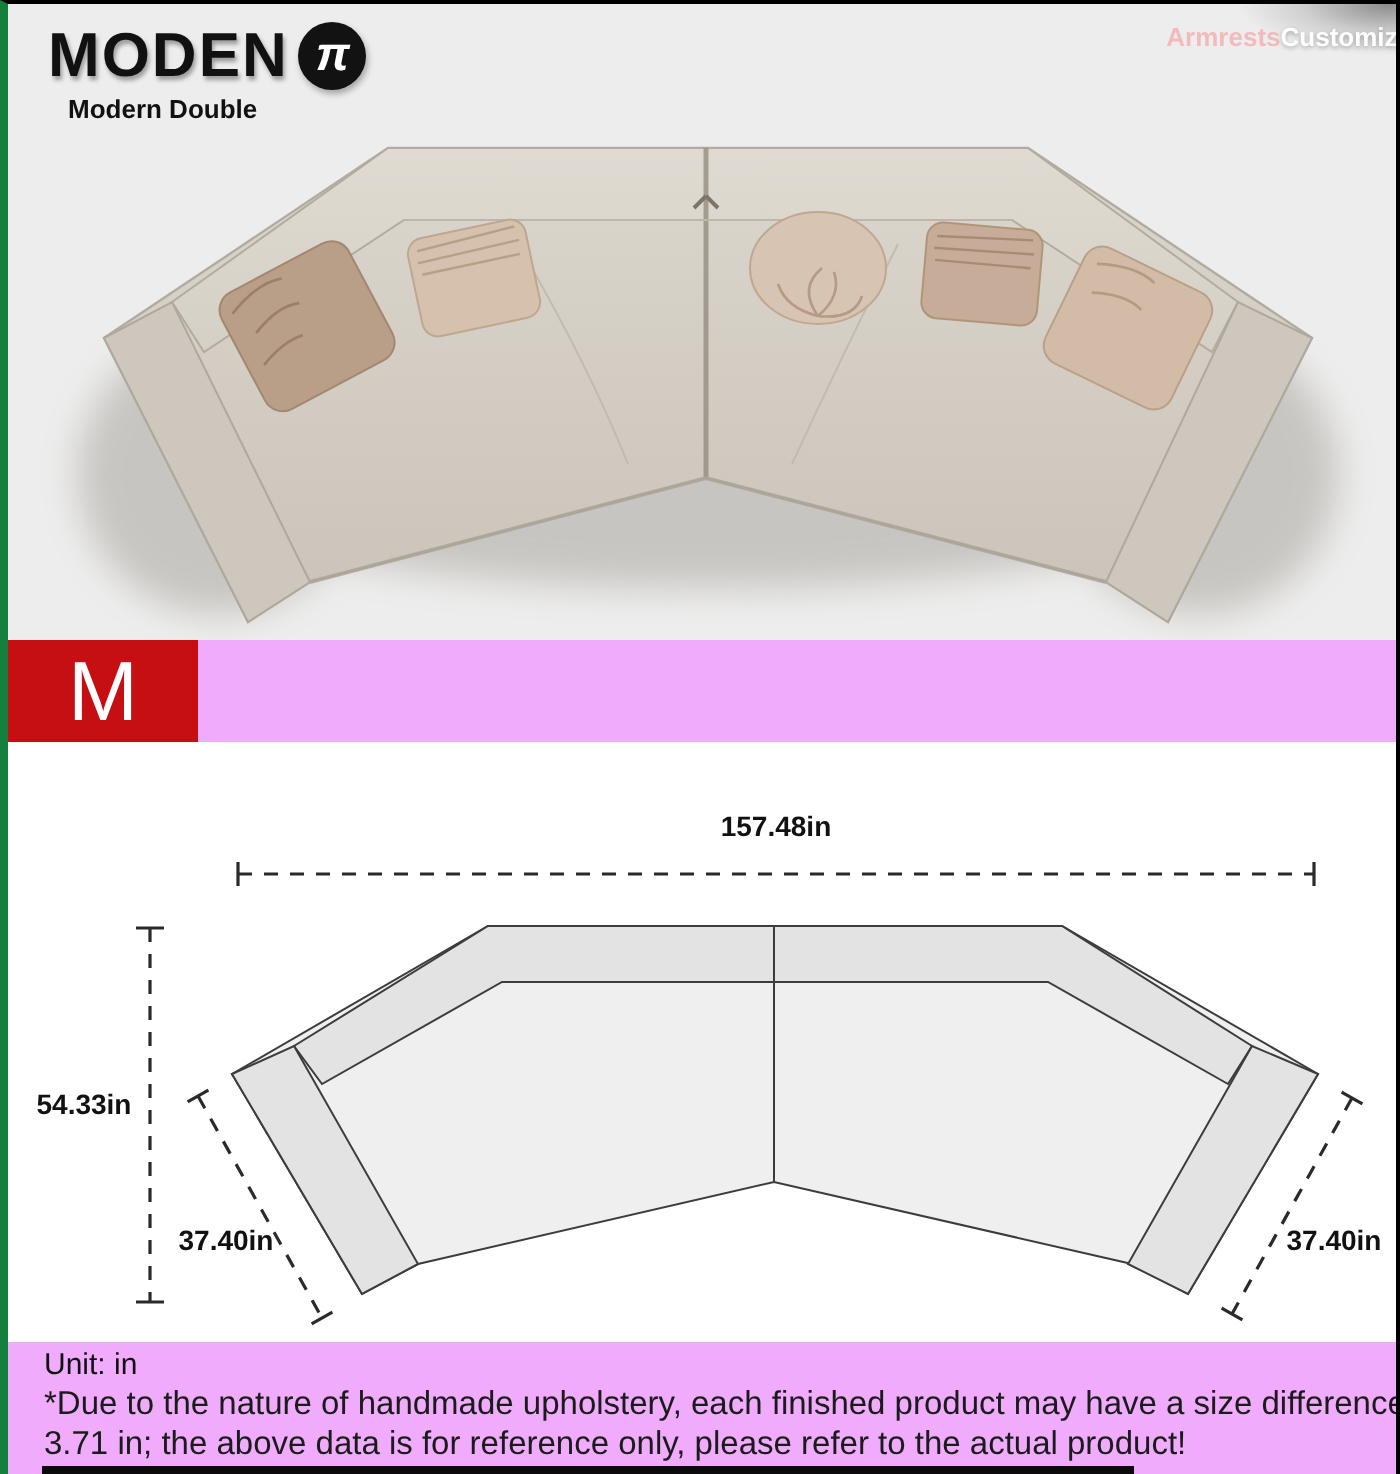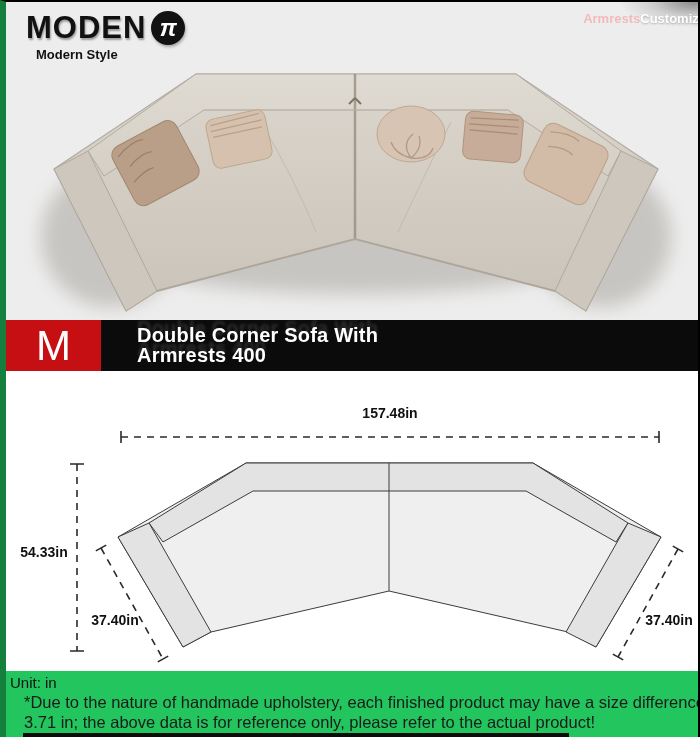--- a/index.html
+++ b/index.html
@@ -1,22 +1,22 @@
 <!DOCTYPE html>
 <html><head>
 <meta charset="utf-8">
 <style>
   * { margin:0; padding:0; box-sizing:border-box; }
   html,body { width:700px; height:737px; }
   body { font-family:"Liberation Sans", sans-serif; background:#fff; }
 
   .frame {
     position:relative; width:700px; height:737px;
-    border-left:6px solid #15803d; border-right:2px solid #000; border-top:2px solid #000;
-    overflow:hidden; background:#22c55e;
+    border-left:4px solid #15803d; border-right:2px solid #000; border-top:2px solid #000;
+    overflow:hidden; background:#f0abfc;
   }
 
   
   .photo-section { position:relative; width:100%; height:318px; background:#ededed; }
   .corner-smudge {
     position:absolute; top:0; right:0; width:80px; height:26px;
     background:radial-gradient(ellipse at 95% 0%, rgba(60,60,60,.55), rgba(120,120,120,.25) 40%, rgba(200,200,200,0) 70%);
     pointer-events:none;
   }
   .logo { position:absolute; top:8px; left:20px; }
@@ -54,21 +54,21 @@
     font-size:20px; font-weight:bold; line-height:19.5px; letter-spacing:.2px;
     text-shadow:0 -7px 3px rgba(255,255,255,.14);
   }
 
   
   .diagram-section { position:relative; width:100%; height:300px; background:#fff; }
   .diagram-section svg { display:block; }
   .dim-label { font-size:14px; font-weight:600; fill:#111; font-family:"Liberation Sans",sans-serif; }
 
   
-  .unit-row { padding:3px 0 2px 4px; font-size:15px; font-weight:500; color:#111; height:22px; }
+  .unit-row { padding:3px 0 2px 18px; font-size:15px; font-weight:500; color:#111; height:22px; }
   .disclaimer {
     padding-left:18px; color:#1b1b1b; font-size:16.5px; font-weight:500;
     line-height:19.5px; white-space:nowrap; overflow:hidden; height:40px;
   }
   .bottom-bar { position:absolute; left:17px; bottom:0; width:546px; height:4px; background:#0b0b0b; }
 </style>
 </head>
 <body>
 
 <div class="frame">
@@ -136,35 +136,31 @@
 
     <div class="corner-smudge"></div>
 
     <div class="logo">
       <div class="logo-row">
         <span class="logo-name">MODEN</span>
         <span class="pi-circle">
           <span>π</span>
         </span>
       </div>
-      <div class="logo-tagline">Modern Style</div>
+      <div class="logo-tagline">Modern Double</div>
     </div>
 
     <div class="watermark">
       <span class="wm-support">Armrests</span><span class="wm-custom">Customiza</span>
     </div>
   </div>
 
   <div class="banner">
     <div class="m-block">
       <span class="m-letter">M</span>
-    </div>
-    <div class="banner-body">
-      <div class="banner-title">Double Corner Sofa With</div>
-      <div class="banner-title">Armrests 400</div>
     </div>
   </div>
 
   <div class="diagram-section">
     <svg viewBox="0 0 700 300" width="700" height="300" xmlns="http://www.w3.org/2000/svg">
 
       <g stroke="#3c3c3c" stroke-width="1">
         <path d="M240,92 L527,92 L655,166 L590,276 L562,261 L383,220 L205,261 L177,276 L112,166 Z" fill="#efefef"></path>
         <path d="M143,152 L240,92 L527,92 L622,152 L610,171 L520,120 L247,120 L157,171 Z" fill="#e3e3e3"></path>
         <path d="M112,166 L143,152 L205,261 L177,276 Z" fill="#e3e3e3"></path>

